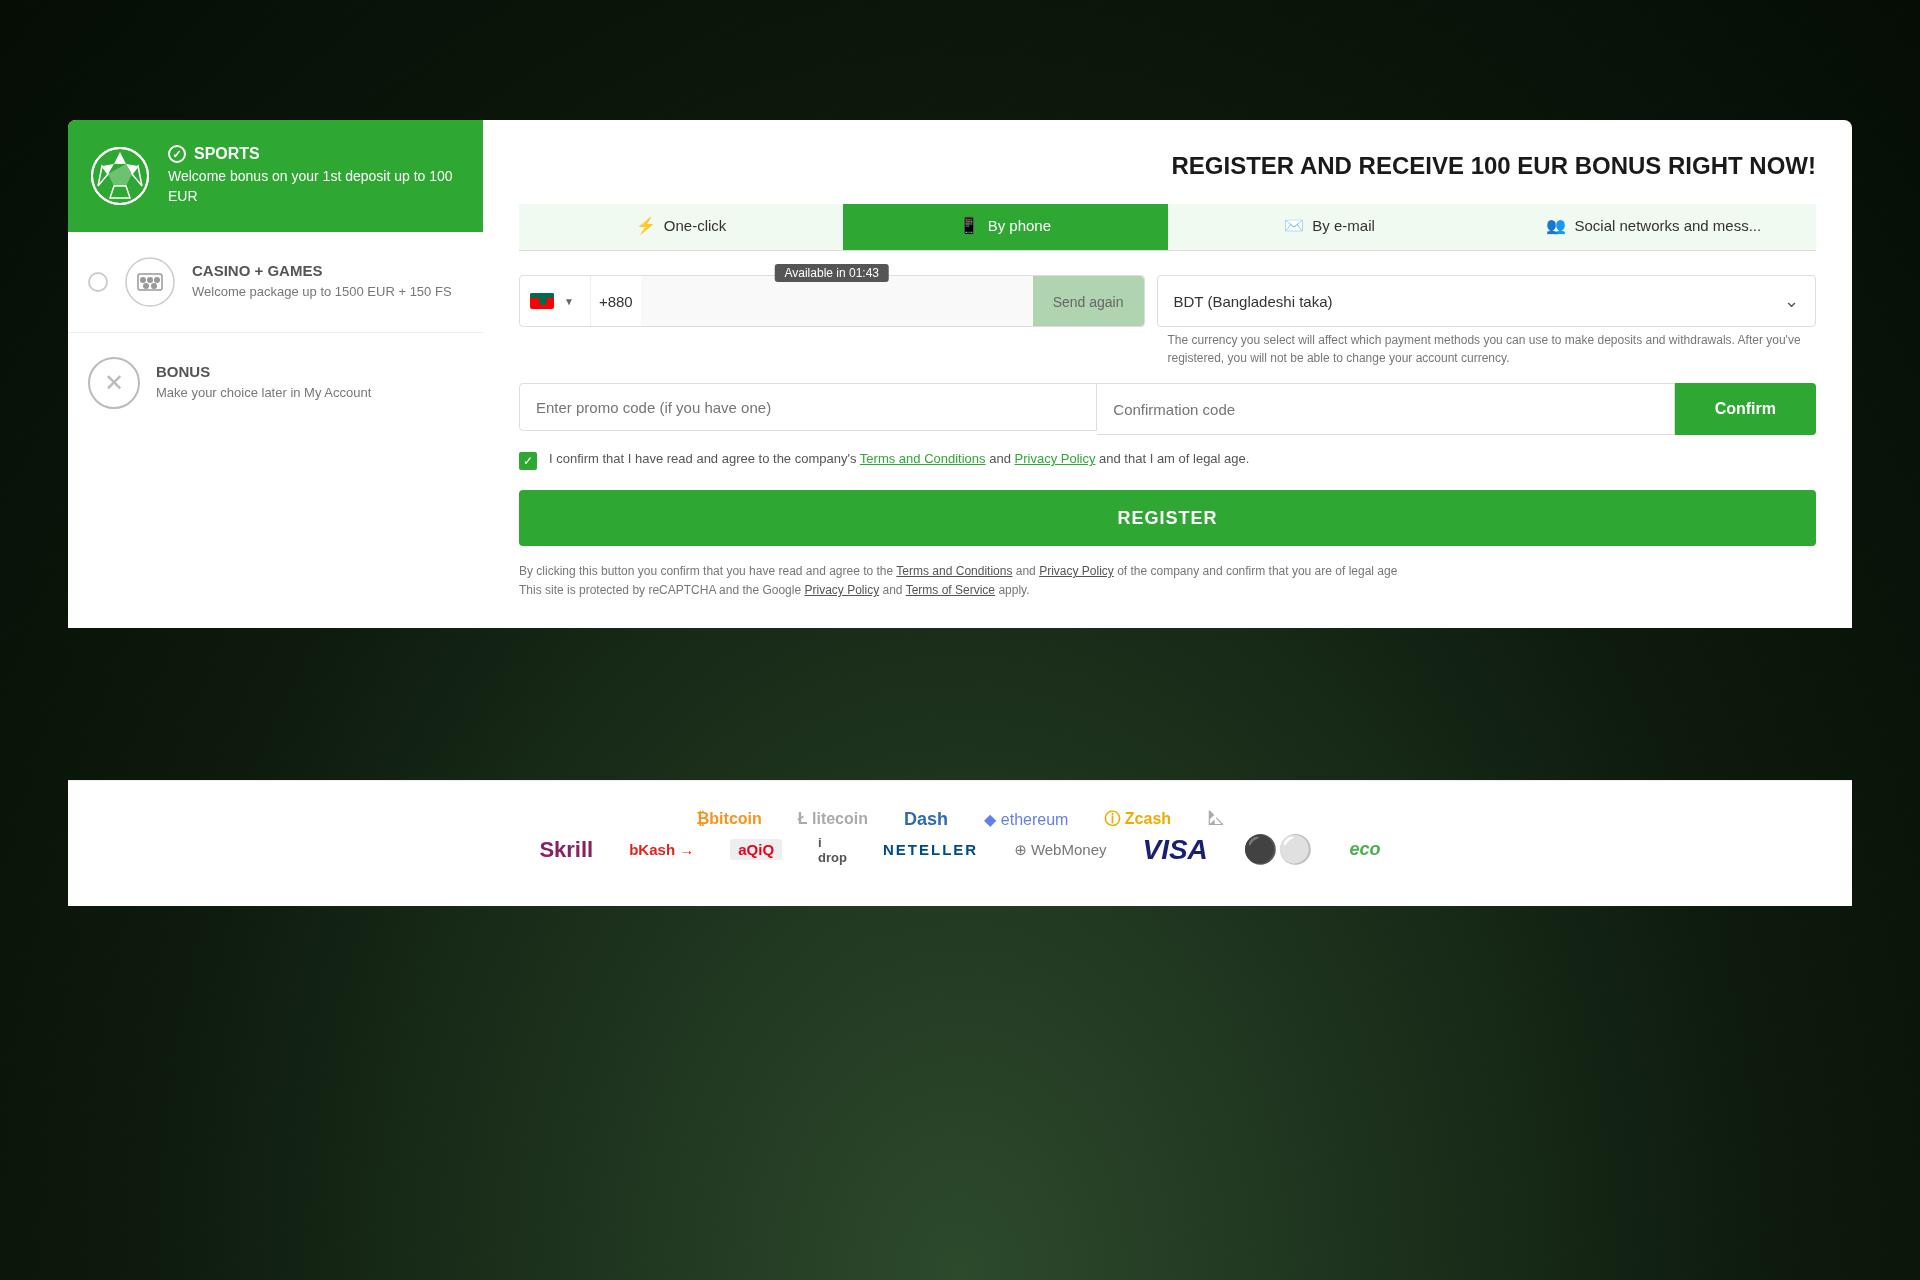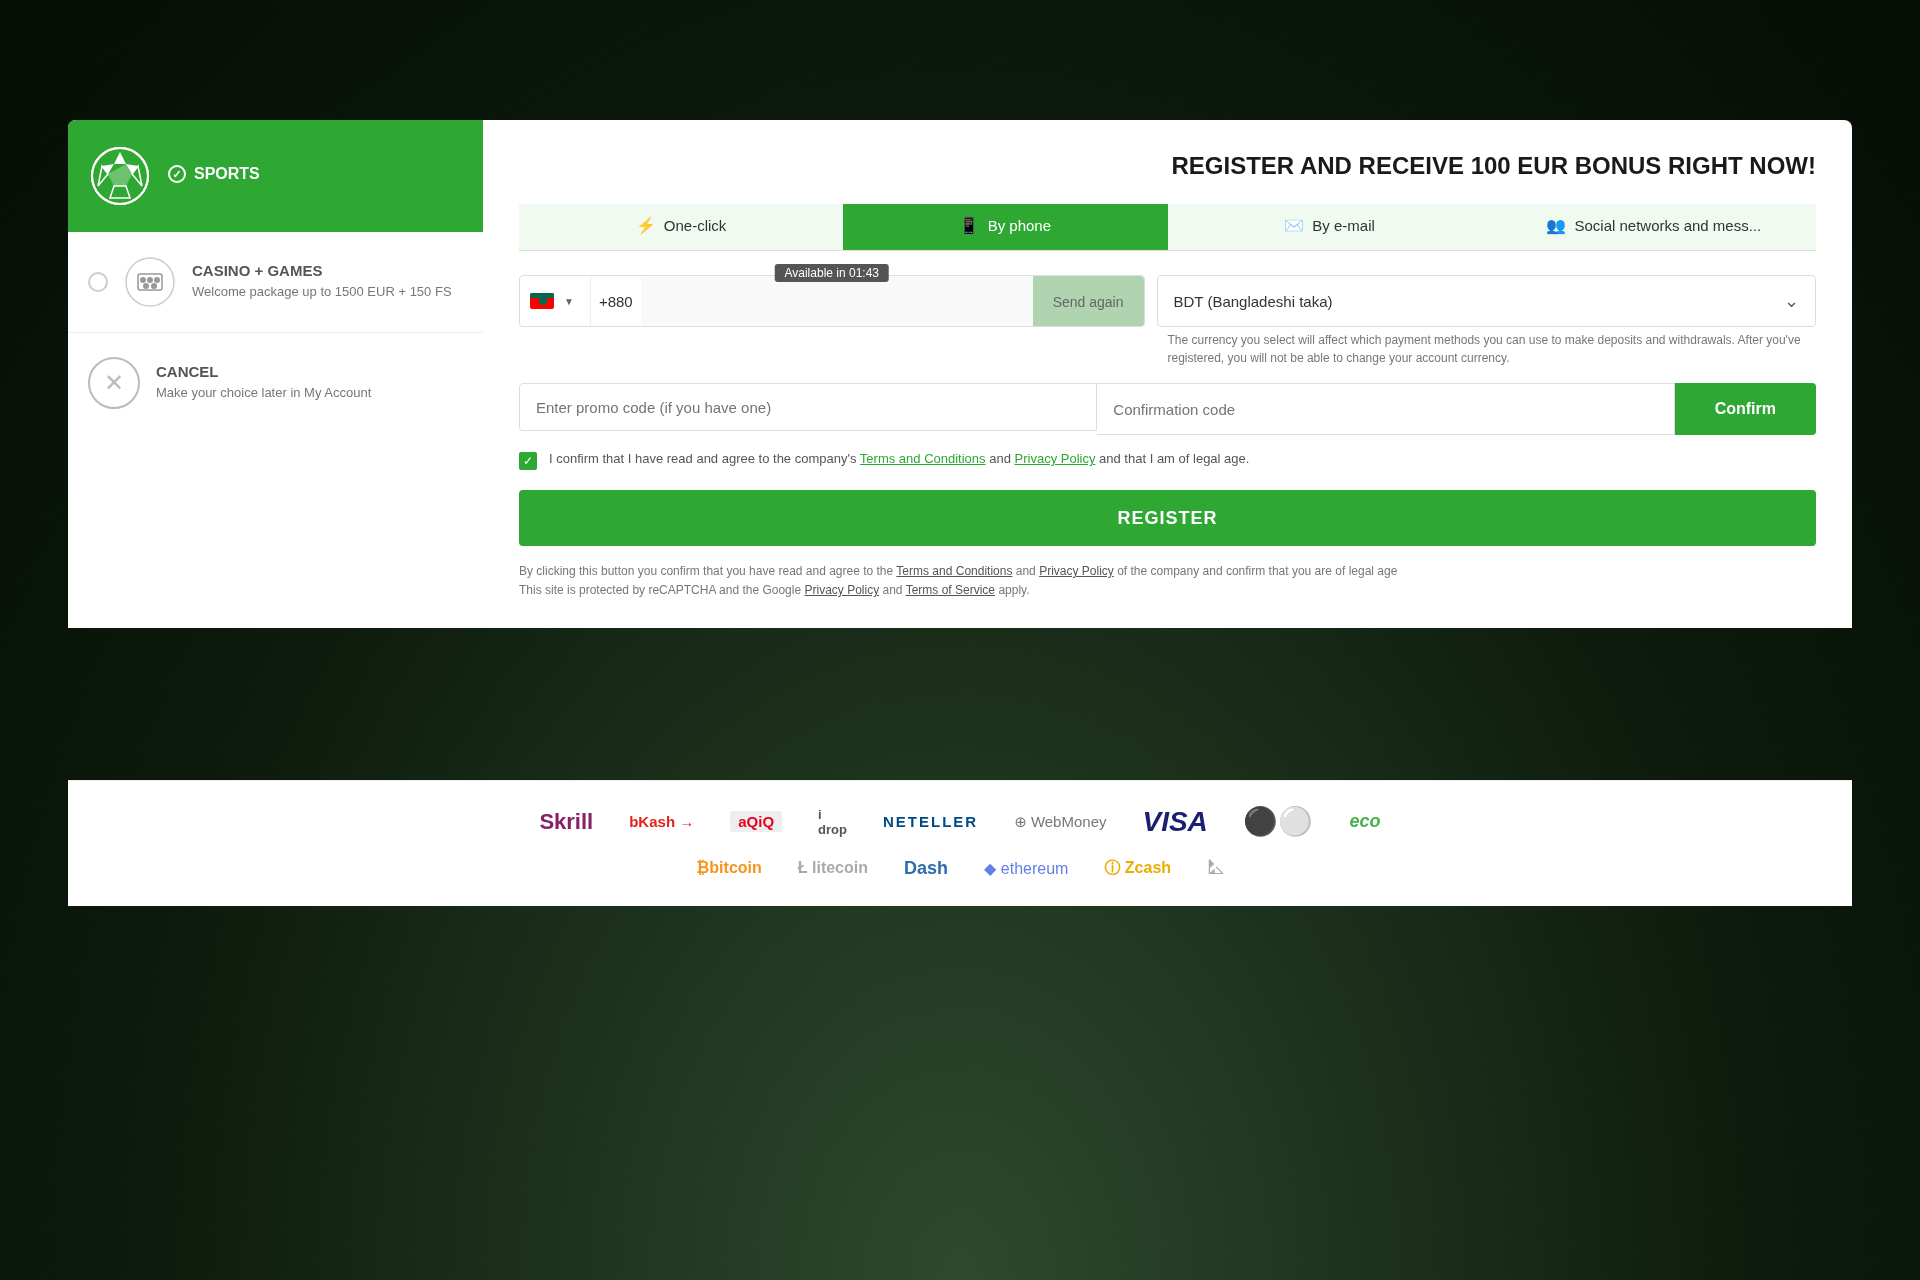--- a/index.html
+++ b/index.html
@@ -407,20 +407,21 @@
         <polygon points="54,42 44,30 50,22" fill="none" stroke="white" stroke-width="1.5"></polygon>
         <polygon points="22,54 26,42 38,42 42,54" fill="none" stroke="white" stroke-width="1.5"></polygon>
         <polygon points="26,42 20,30 38,20 44,30 38,42" fill="white" opacity="0.3"></polygon>
         <circle cx="32" cy="32" r="28" fill="none" stroke="white" stroke-width="2"></circle>
       </svg>
       <div class="sports-text">
         <div class="sports-title">
           <div class="check-circle"></div>
           <span>SPORTS</span>
         </div>
+        <div class="sports-desc">Welcome bonus on your 1st deposit up to 100 EUR</div>
       </div>
     </div>
 
     <div class="casino-option">
       <div class="radio-btn"></div>
       <svg class="casino-icon" viewBox="0 0 52 52" fill="none">
         <circle cx="26" cy="26" r="24" fill="none" stroke="#ccc" stroke-width="1.5"></circle>
         <rect x="14" y="18" width="24" height="16" rx="2" fill="none" stroke="#999" stroke-width="1.5"></rect>
         <circle cx="19" cy="24" r="3" fill="#999"></circle>
         <circle cx="26" cy="24" r="3" fill="#999"></circle>
@@ -430,21 +431,21 @@
       </svg>
       <div class="casino-text">
         <div class="casino-title">CASINO + GAMES</div>
         <div class="casino-desc">Welcome package up to 1500 EUR + 150 FS</div>
       </div>
     </div>
 
     <div class="cancel-option">
       <div class="x-circle">✕</div>
       <div class="cancel-text">
-        <div class="cancel-title">CANCEL</div>
+        <div class="cancel-title">BONUS</div>
         <div class="cancel-desc">Make your choice later in My Account</div>
       </div>
     </div>
 
   </div>
 
   <div class="right-panel">
     <div class="register-form">
 
       <div class="register-title">REGISTER AND RECEIVE 100 EUR BONUS RIGHT NOW!</div>
@@ -534,32 +535,32 @@
         <span>and</span>
         <a class="terms-link"><span>Terms of Service</span></a>
         <span>apply.</span>
       </div>
 
     </div>
   </div>
 </div>
 
 <div style="position:absolute; top:780px; left:68px; right:68px; background:white; padding:24px 40px; z-index:10; border-top:1px solid #eee;">
+  <div style="display:flex; align-items:center; justify-content:center; gap:36px; flex-wrap:wrap;">
+    <span style="font-size:16px; color:#f7931a; font-weight:bold;">₿bitcoin</span>
+    <span style="font-size:16px; color:#aaa; font-weight:bold;">Ł litecoin</span>
+    <span style="font-size:18px; color:#2d6caf; font-weight:bold;">Dash</span>
+    <span style="font-size:16px; color:#627eea;">◆ ethereum</span>
+    <span style="font-size:16px; color:#ecac00; font-weight:bold;">ⓘ Zcash</span>
+    <span style="font-size:22px; color:#aaa;">⛡</span>
+  </div>
   <div style="display:flex; align-items:center; justify-content:center; gap:36px; flex-wrap:wrap; margin-bottom:16px;">
     <span style="font-size:22px; font-weight:bold; color:#862165;">Skrill</span>
     <span style="font-size:15px; color:#e2231a; font-weight:bold;">bKash →</span>
     <span style="font-size:15px; color:#e8001c; font-weight:bold; background:#eee; padding:2px 8px; border-radius:3px;">aQiQ</span>
     <span style="font-size:13px; color:#555; font-weight:bold;">i<br>drop</span>
     <span style="font-size:15px; color:#004b87; letter-spacing:2px; font-weight:bold;">NETELLER</span>
     <span style="font-size:15px; color:#777;">⊕ WebMoney</span>
     <span style="font-size:28px; font-weight:bold; font-style:italic; color:#1a1f71;">VISA</span>
     <span style="font-size:28px; color:#777;">⚫⚪</span>
     <span style="font-size:18px; color:#4caf50; font-weight:bold; font-style:italic;">eco</span>
   </div>
-  <div style="display:flex; align-items:center; justify-content:center; gap:36px; flex-wrap:wrap;">
-    <span style="font-size:16px; color:#f7931a; font-weight:bold;">₿bitcoin</span>
-    <span style="font-size:16px; color:#aaa; font-weight:bold;">Ł litecoin</span>
-    <span style="font-size:18px; color:#2d6caf; font-weight:bold;">Dash</span>
-    <span style="font-size:16px; color:#627eea;">◆ ethereum</span>
-    <span style="font-size:16px; color:#ecac00; font-weight:bold;">ⓘ Zcash</span>
-    <span style="font-size:22px; color:#aaa;">⛡</span>
-  </div>
 </div>
 
 </body></html>

